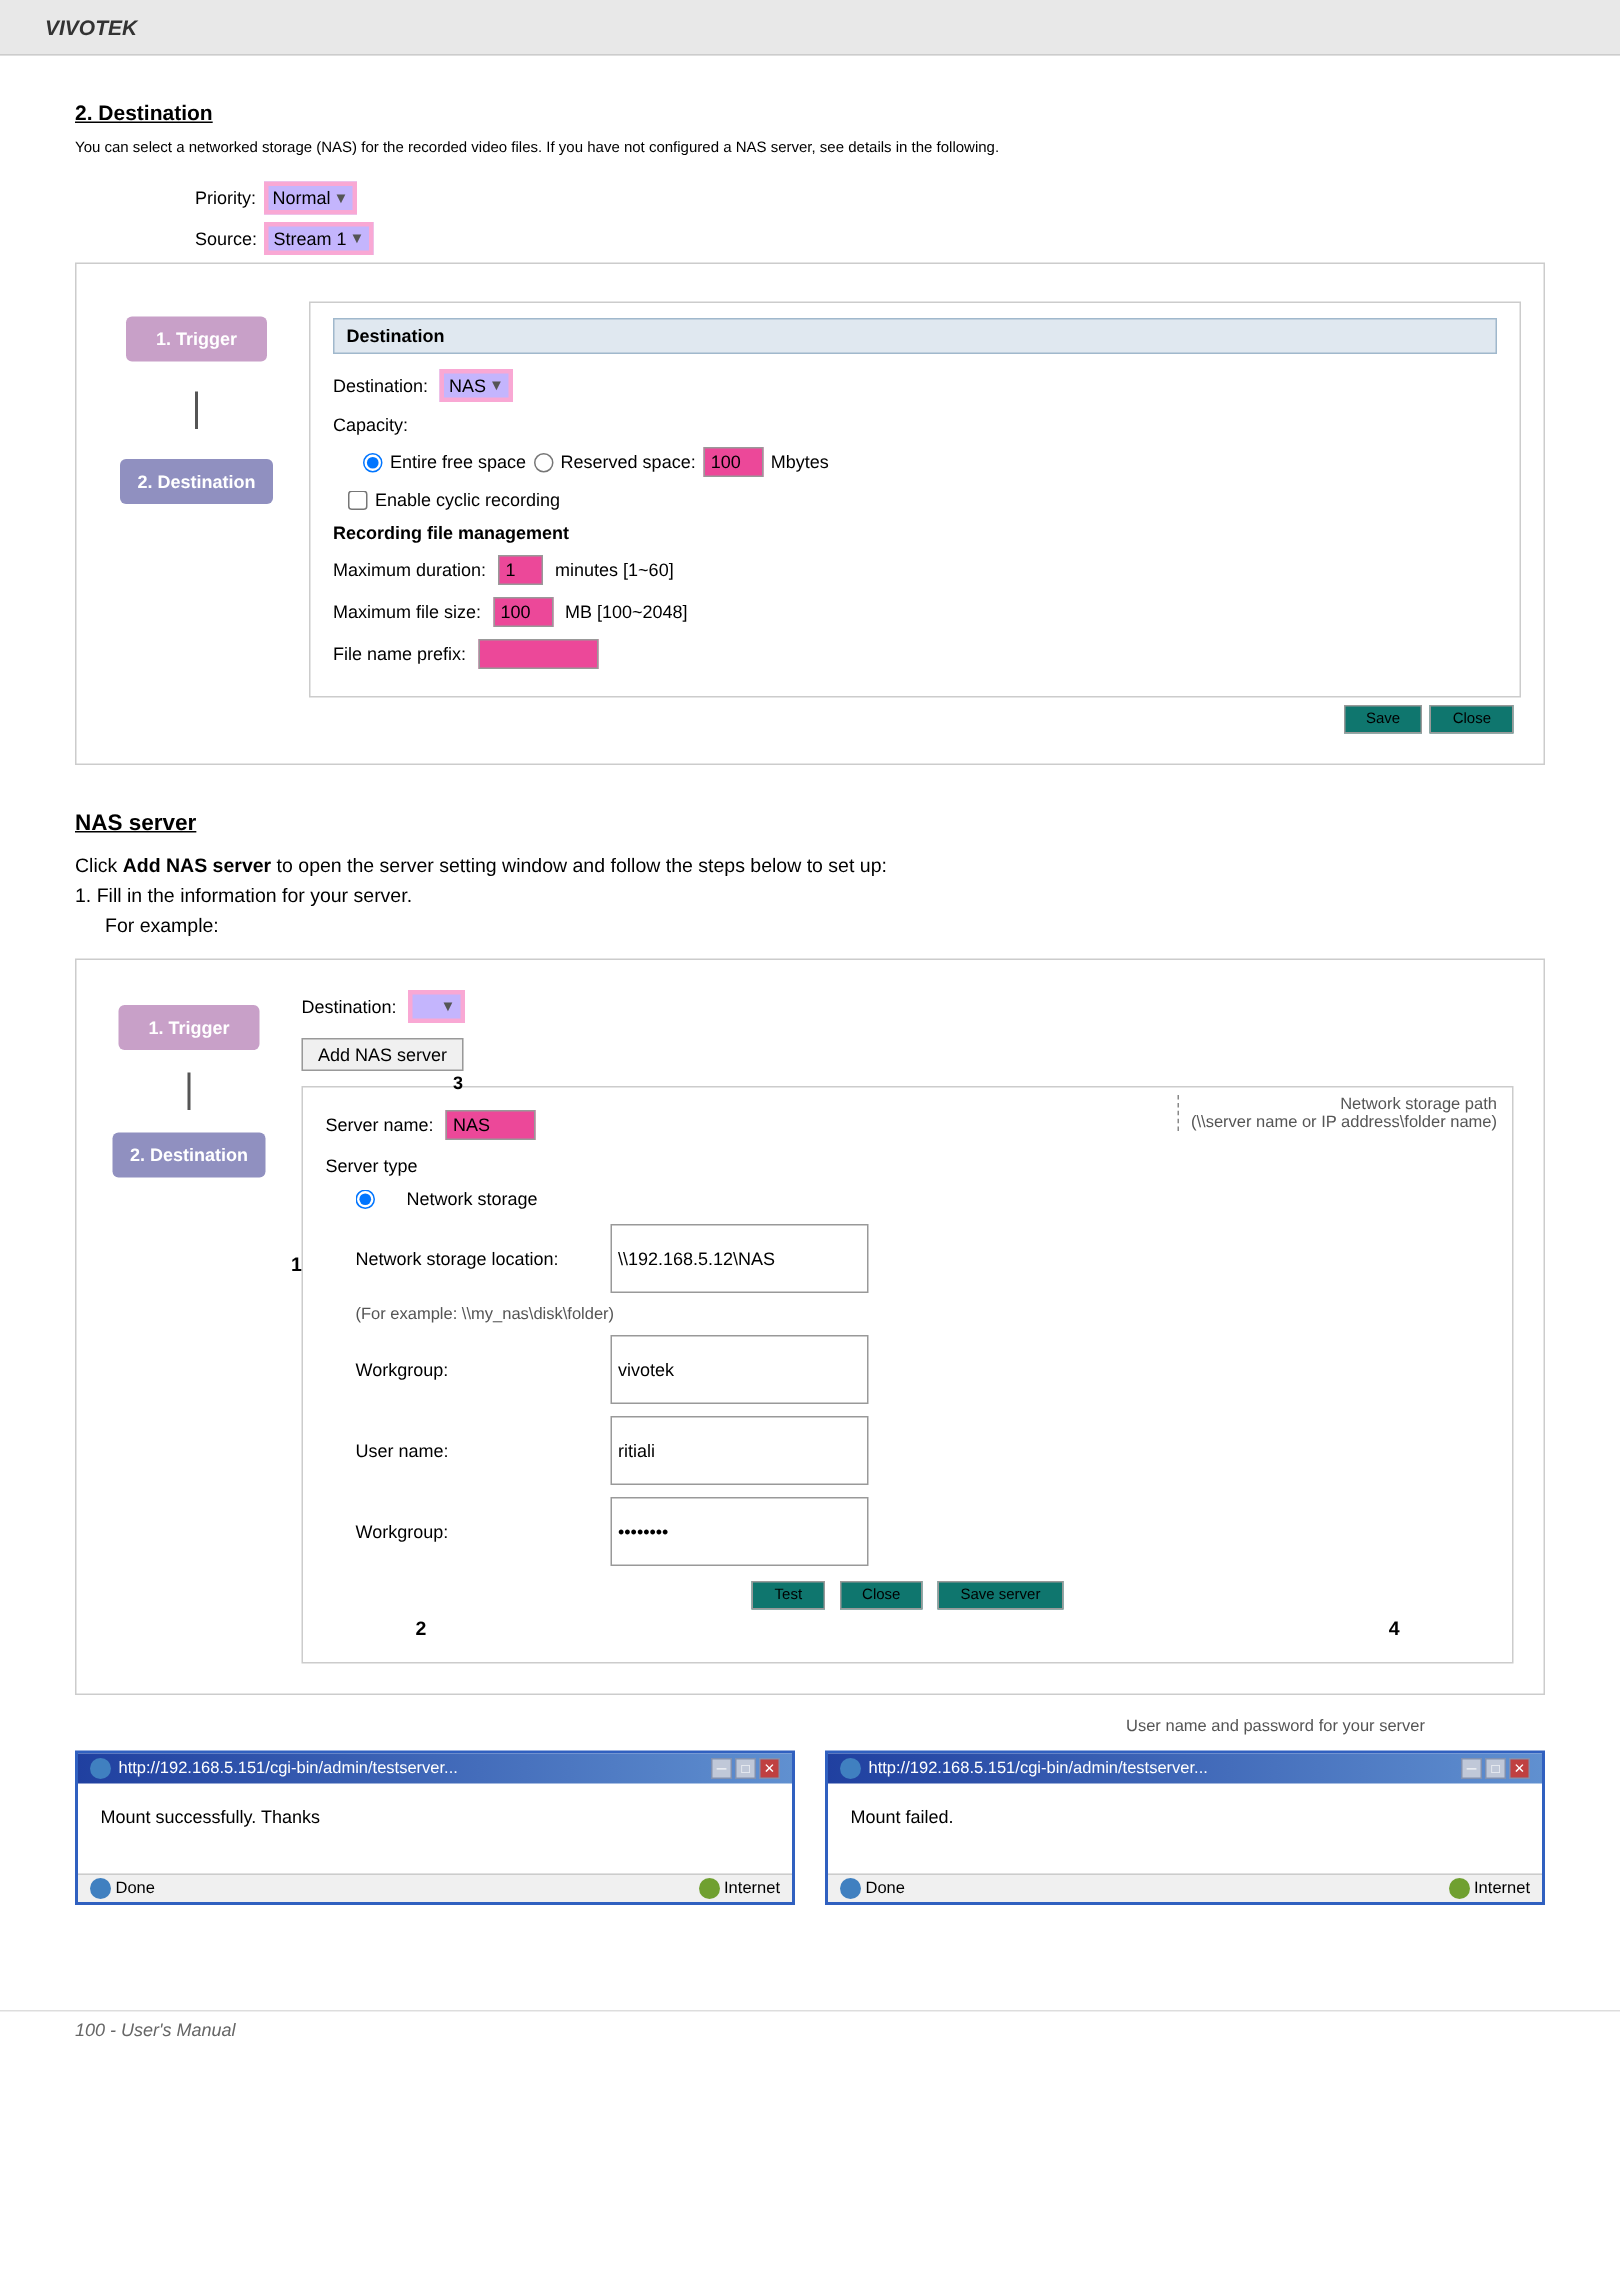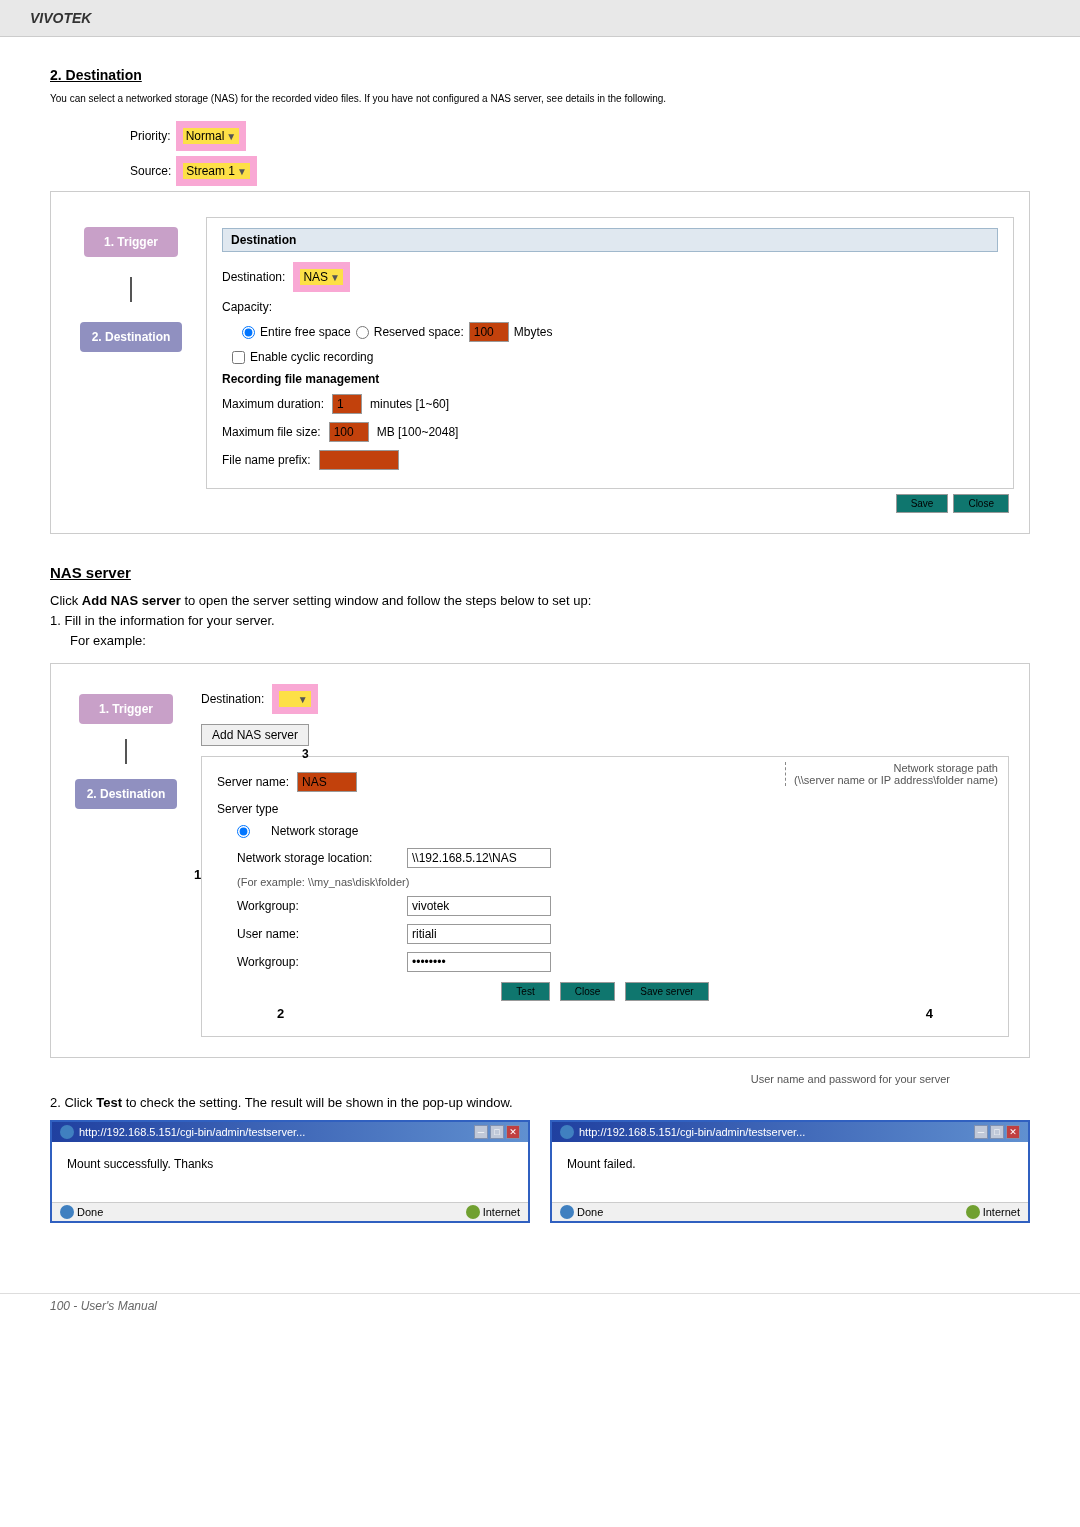--- a/index.html
+++ b/index.html
@@ -54,22 +54,22 @@
     .priority-row, .source-row {
       display: flex;
       align-items: center;
       gap: 5px;
       margin-bottom: 5px;
       font-size: 12px;
       margin-left: 80px;
     }
 
     .select-box {
-      border: 7px solid #f9a8d4;
-      background: #fde047;
+      border: 3px solid #f9a8d4;
+      background: #c4b5fd;
       padding: 1px 3px;
       font-size: 12px;
       display: inline-flex;
       align-items: center;
       gap: 2px;
       text-align: right;
     }
     .select-arrow {
       font-size: 10px;
       color: #555;
@@ -160,21 +160,21 @@
     .recording-mgmt-header {
       font-weight: bold;
       font-size: 12px;
       margin-bottom: 8px;
     }
 
     .input-box {
       border: 1px solid #999;
       padding: 2px 4px;
       font-size: 12px;
-      background: #c2410c;
+      background: #ec4899;
     }
 
     .note-text {
       font-size: 11px;
       color: #555;
       margin-bottom: 8px;
     }
     .note-link {
       color: #0000cc;
       text-decoration: underline;
@@ -294,23 +294,23 @@
       margin-bottom: 8px;
       gap: 10px;
     }
     .ns-label {
       width: 160px;
       font-size: 12px;
     }
 
     .ns-input {
       border: 1px solid #999;
-      padding: 2px 4px;
-      font-size: 12px;
-      width: 144px;
+      padding: 15px 4px;
+      font-size: 12px;
+      width: 172px;
     }
 
     .form-buttons {
       display: flex;
       justify-content: center;
       gap: 10px;
       margin-top: 10px;
     }
 
     
@@ -612,25 +612,20 @@
               <span style="font-size:13px; font-weight:bold;">2</span>
               <span style="font-size:13px; font-weight:bold;">4</span>
             </div>
           </div>
         </div>
       </div>
 
       <div class="user-note" style="text-align:right; margin-right:80px;">User name and password for your server</div>
     </div>
 
-    <div class="step2-text">
-      <span>2. Click</span>
-      <strong>Test</strong>
-      <span>to check the setting. The result will be shown in the pop-up window.</span>
-    </div>
 
     <div class="popup-windows">
 
       <div class="popup-win">
         <div class="popup-titlebar">
           <div style="display:flex; align-items:center; gap:5px;">
             <span style="background:#4080c0; border-radius:50%; width:14px; height:14px; display:inline-block;"></span>
             <span>http://192.168.5.151/cgi-bin/admin/testserver...</span>
           </div>
           <div class="popup-controls">

